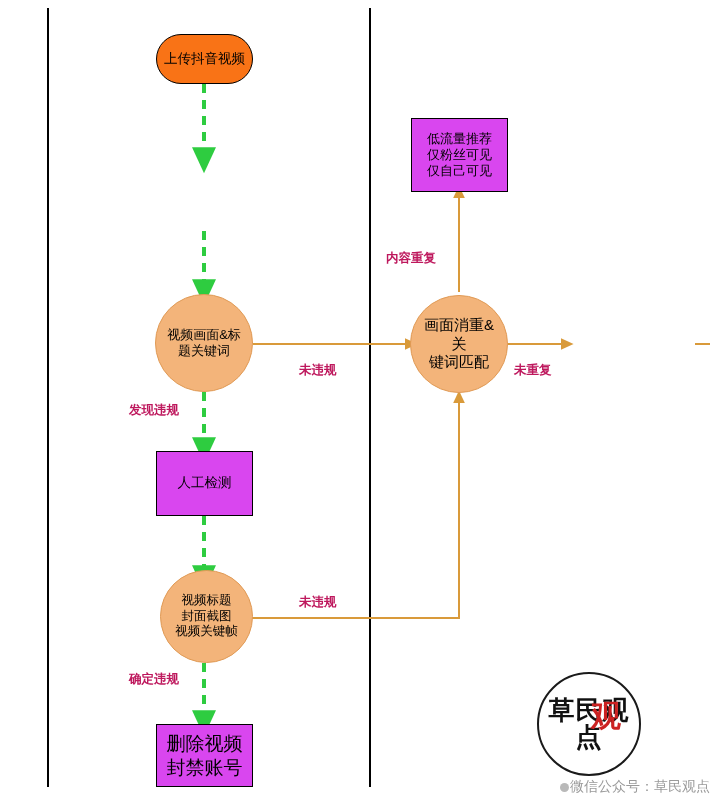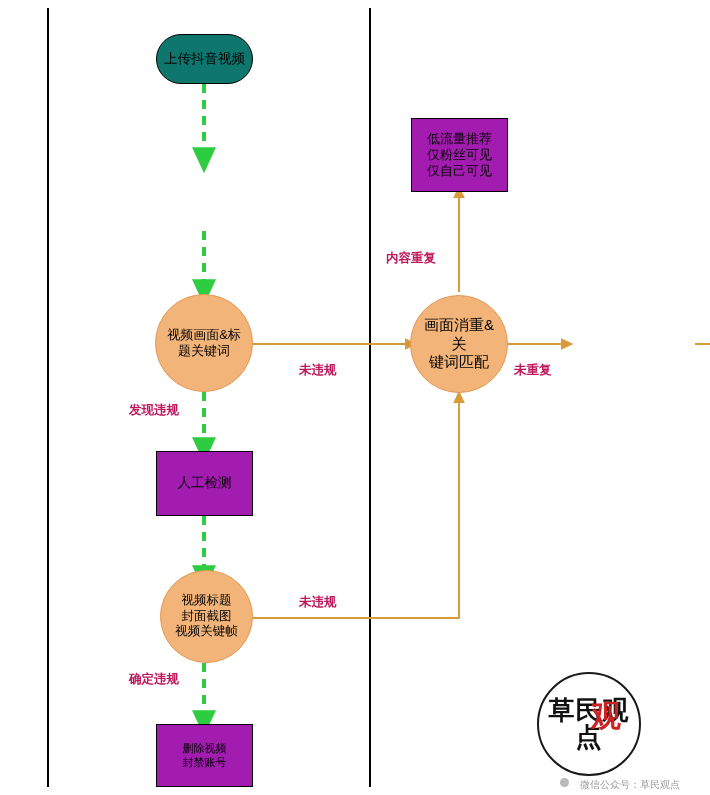--- a/index.html
+++ b/index.html
@@ -26,25 +26,25 @@
     position: absolute;
     box-sizing: border-box;
     display: flex;
     align-items: center;
     justify-content: center;
     text-align: center;
     color: #000000;
     line-height: 1.25;
   }
   .rect {
-    background: #a21caf;
+    background: #d946ef;
     border: 1.5px solid #000000;
   }
   .round {
-    background: #0f766e;
+    background: #f97316;
     border: 1.5px solid #000000;
     border-radius: 26px;
   }
   .ellipse {
     background: #f3b47a;
     border: 1.5px solid #e09a55;
     border-radius: 50%;
   }
   .node span {
     display: block;
@@ -97,26 +97,26 @@
     top: 22px;
     font-family: "Liberation Serif", serif;
     font-size: 30px;
     color: #cc2222;
     font-weight: bold;
   }
   .wm {
     position: absolute;
     left: 560px;
     top: 778px;
-    font-size: 10px;
+    font-size: 14px;
     color: #9a9a9a;
     white-space: nowrap;
     display: flex;
-    align-items: flex-start;
-    gap: 11px;
+    align-items: center;
+    gap: 1px;
   }
   .wm-dot {
     display: inline-block;
     width: 9px;
     height: 9px;
     border-radius: 50%;
     background: #b9b9b9;
   }
 </style>
 </head>
@@ -171,21 +171,21 @@
   </div>
 
   <div class="node ellipse" style="left:160px; top:570px; width:93px; height:93px; font-size:12.5px;">
     <span>
       <span>视频标题</span>
       <span>封面截图</span>
       <span>视频关键帧</span>
     </span>
   </div>
 
-  <div class="node rect" style="left:156px; top:724px; width:97px; height:63px; font-size:11px;">
+  <div class="node rect" style="left:156px; top:724px; width:97px; height:63px; font-size:19px;">
     <span>
       <span>删除视频</span>
       <span>封禁账号</span>
     </span>
   </div>
 
   <div class="node ellipse" style="left:410px; top:295px; width:98px; height:98px; font-size:15px;">
     <span>
       <span>画面消重&amp;关</span>
       <span>键词匹配</span>

